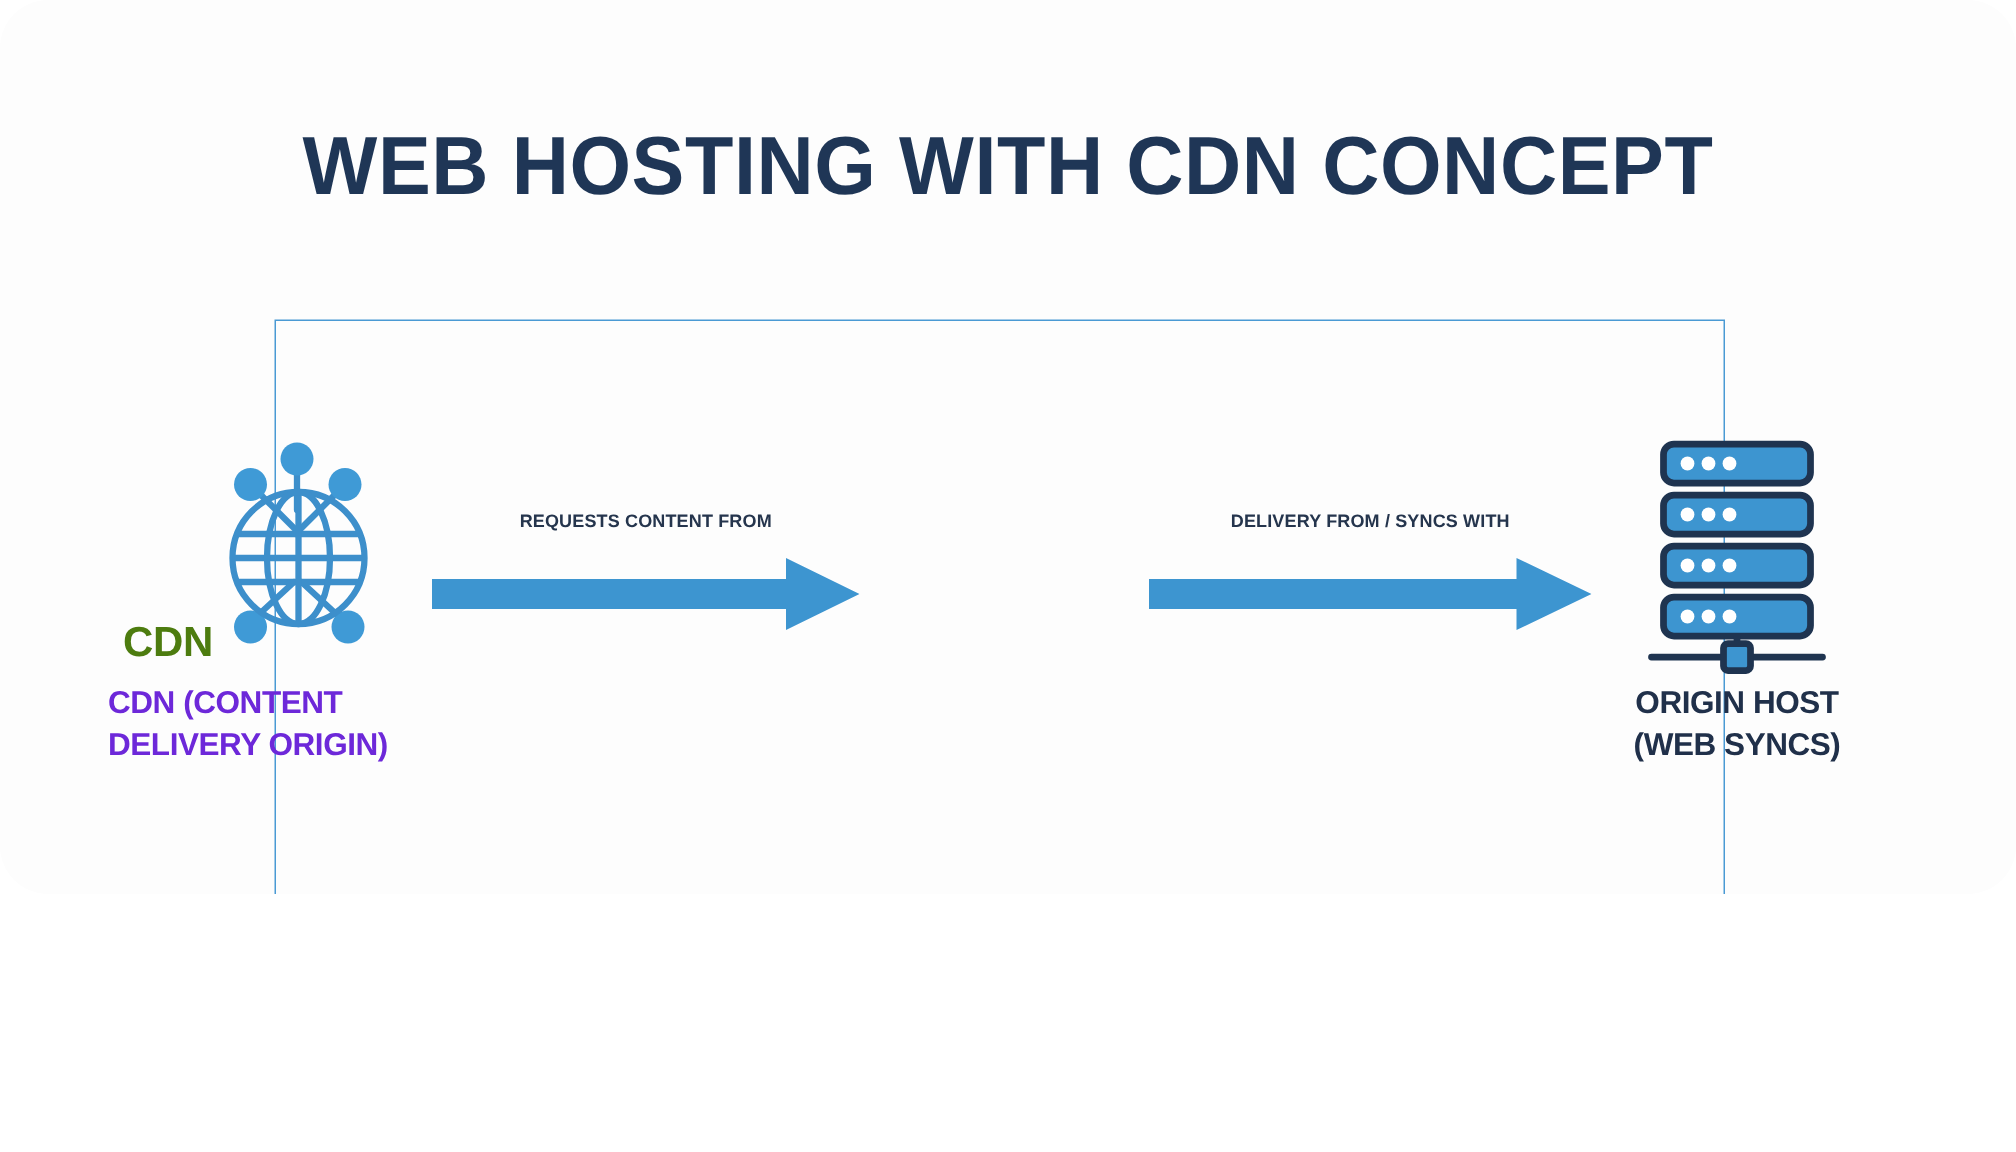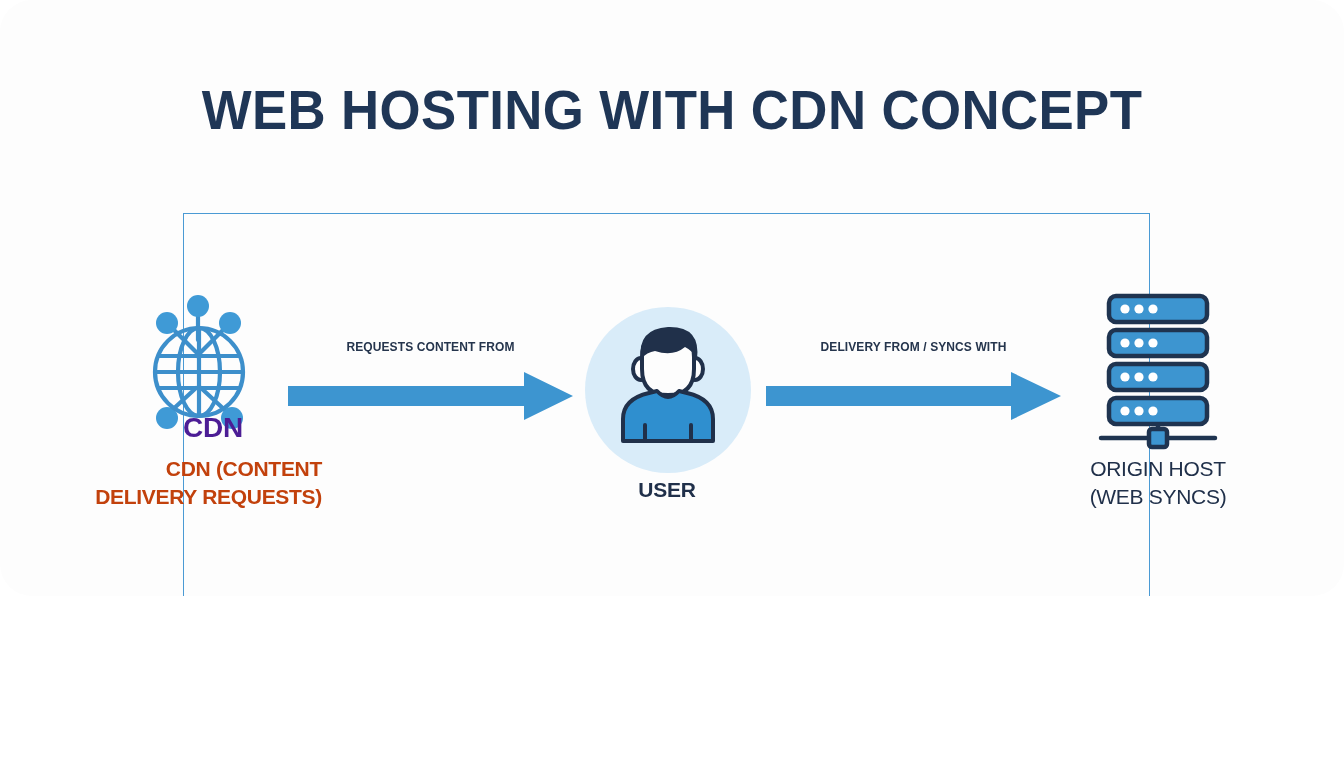--- a/index.html
+++ b/index.html
@@ -62,39 +62,38 @@
   }
   .cdn-icon-wrap {
     position: absolute;
     left: 30px;
     top: 0;
     width: 170px;
     height: 155px;
   }
   .cdn-overlay-text {
     position: absolute;
-    left: 16px;
+    left: 0;
     top: 122px;
     width: 230px;
-    text-align: center;
     font-size: 28px;
     font-weight: 700;
-    color: #4c1d95;
+    color: #4d7c0f;
     letter-spacing: -0.2px;
   }
   .cdn-caption {
     position: absolute;
     left: -10px;
     top: 165px;
     width: 250px;
-    text-align: right;
+    text-align: left;
     font-size: 21px;
     font-weight: 700;
     line-height: 28px;
-    color: #c2410c;
+    color: #6d28d9;
     letter-spacing: -0.3px;
   }
 
   
   .user-node {
     left: 567px;
     top: 300px;
     width: 200px;
     height: 215px;
   }
@@ -140,21 +139,21 @@
     width: 130px;
     height: 160px;
   }
   .host-caption {
     position: absolute;
     left: -5px;
     top: 165px;
     width: 250px;
     text-align: center;
     font-size: 21px;
-    font-weight: 400;
+    font-weight: 700;
     line-height: 28px;
     color: #20304a;
     letter-spacing: -0.3px;
   }
 
   
   .arrow-group {
     position: absolute;
   }
   .arrow-1 { left: 288px; top: 340px; width: 285px; height: 80px; }
@@ -213,53 +212,31 @@
           <line x1="46" y1="98" x2="128" y2="98"></line>
 
           <line x1="87" y1="38" x2="87" y2="126"></line>
           <ellipse cx="87" cy="82" rx="21" ry="44"></ellipse>
         </g>
       </svg>
     </div>
     <div class="cdn-overlay-text">CDN</div>
     <div class="cdn-caption">
       <span>CDN (CONTENT</span><br>
-      <span>DELIVERY REQUESTS)</span>
+      <span>DELIVERY ORIGIN)</span>
     </div>
   </div>
 
   <div class="arrow-group arrow-1">
     <div class="arrow-label">REQUESTS CONTENT FROM</div>
     <svg class="arrow-svg" width="285" height="48" viewBox="0 0 285 48" xmlns="http://www.w3.org/2000/svg">
       <polygon points="0,14 236,14 236,0 285,24 236,48 236,34 0,34" fill="#3d95d0"></polygon>
     </svg>
   </div>
 
-  <div class="node user-node">
-    <div class="user-circle"></div>
-    <div class="user-icon-wrap">
-      <svg width="166" height="166" viewBox="0 0 166 166" xmlns="http://www.w3.org/2000/svg">
-
-        <ellipse cx="56" cy="62" rx="8" ry="11" fill="#fdfdfd" stroke="#20304a" stroke-width="4"></ellipse>
-        <ellipse cx="110" cy="62" rx="8" ry="11" fill="#fdfdfd" stroke="#20304a" stroke-width="4"></ellipse>
-
-        <path d="M71 72 L71 100 Q83 108 95 100 L95 72 Z" fill="#fdfdfd" stroke="#20304a" stroke-width="4" stroke-linejoin="round"></path>
-
-        <path d="M57 50 Q57 26 83 26 Q109 26 109 50 L109 62 Q109 88 83 88 Q57 88 57 62 Z" fill="#fdfdfd" stroke="#20304a" stroke-width="4" stroke-linejoin="round"></path>
-
-        <path d="M56 52 Q52 22 83 20 Q116 19 112 52 Q108 44 100 40 Q88 50 70 44 Q62 45 56 52 Z" fill="#20304a"></path>
-
-        <path d="M38 134 L38 112 Q38 92 64 86 L72 84 Q83 96 94 84 L102 86 Q128 92 128 112 L128 134 Z" fill="#2f8fcf" stroke="#20304a" stroke-width="4" stroke-linejoin="round"></path>
-
-        <line x1="60" y1="118" x2="60" y2="134" stroke="#20304a" stroke-width="4" stroke-linecap="round"></line>
-        <line x1="106" y1="118" x2="106" y2="134" stroke="#20304a" stroke-width="4" stroke-linecap="round"></line>
-      </svg>
-    </div>
-    <div class="user-caption">USER</div>
-  </div>
 
   <div class="arrow-group arrow-2">
     <div class="arrow-label">DELIVERY FROM / SYNCS WITH</div>
     <svg class="arrow-svg" width="295" height="48" viewBox="0 0 295 48" xmlns="http://www.w3.org/2000/svg">
       <polygon points="0,14 245,14 245,0 295,24 245,48 245,34 0,34" fill="#3d95d0"></polygon>
     </svg>
   </div>
 
   <div class="node host-node">
     <div class="host-icon-wrap">

